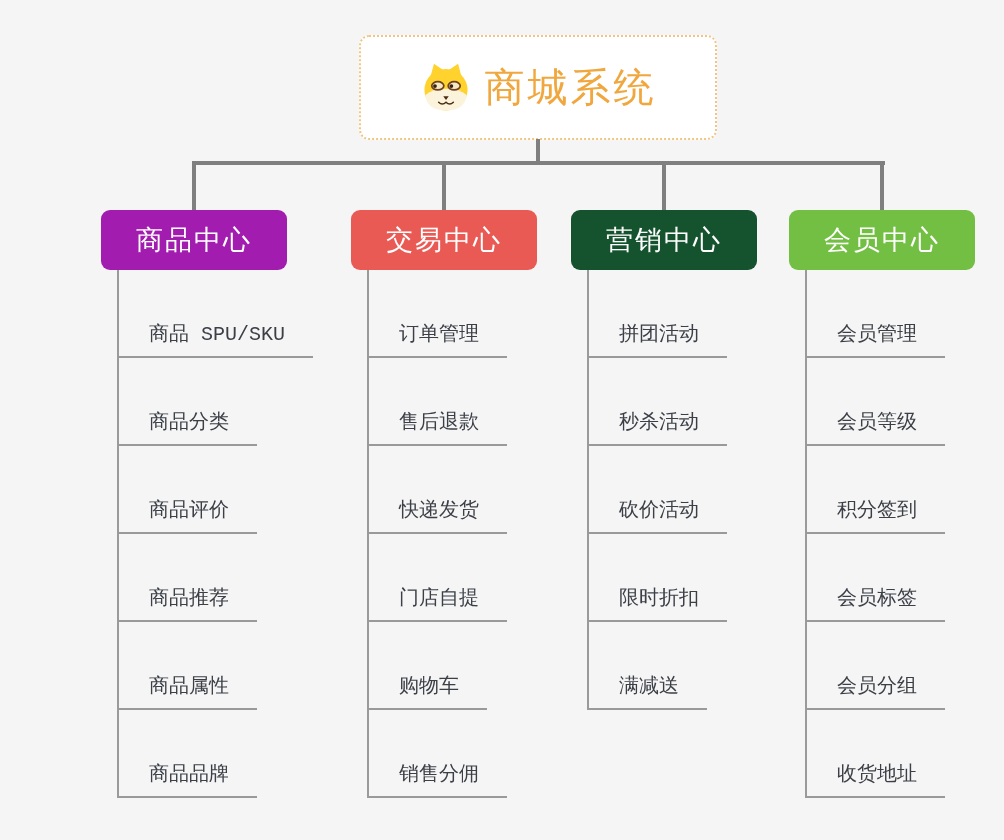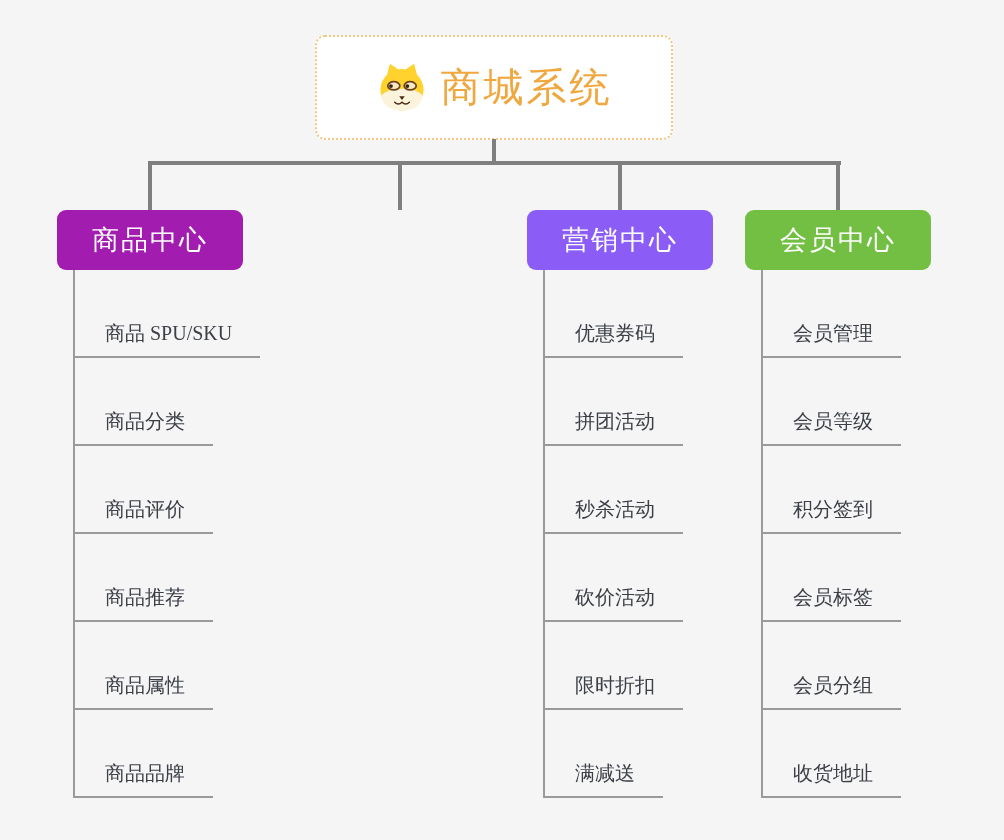--- a/index.html
+++ b/index.html
@@ -1,22 +1,23 @@
 <!DOCTYPE html>
 <html style="--bg: #f5f5f6; --connector: #7f7f7f; --child-line: #9a9a9a; --child-text: #3c4046; --root-text: #f0a73e; --root-border: #f2c583; --root-bg: #ffffff;"><head>
 <meta charset="utf-8">
 <style>
   html, body { margin: 0; padding: 0; background: #f5f5f6; }
   .canvas {
     position: relative;
     width: 956px;
     height: 840px;
     background: var(--bg, #f5f5f6);
-    font-family: Liberation Serif, serif;
+    font-family: Liberation Mono, monospace;
     overflow: hidden;
+    margin-left: 44px;
   }
 
   
   .root-node {
     position: absolute;
     left: 315px; top: 35px;
     width: 358px; height: 105px;
     box-sizing: border-box;
     background: var(--root-bg, #ffffff);
     border: 2px dotted var(--root-border, #f2c583);
@@ -101,25 +102,35 @@
     <div class="children">
         <div class="leaf">商品 SPU/SKU</div>
         <div class="leaf">商品分类</div>
         <div class="leaf">商品评价</div>
         <div class="leaf">商品推荐</div>
         <div class="leaf">商品属性</div>
         <div class="leaf">商品品牌</div>
       </div>
   </div>
 <div class="conn drop" style="left: 398px;"></div>
+  <div class="branch" style="left: 307px;">
+    <div class="bbox" style="background: rgb(234, 90, 84);">交易中心</div>
+    <div class="children">
+        <div class="leaf">订单管理</div>
+        <div class="leaf">售后退款</div>
+        <div class="leaf">快递发货</div>
+        <div class="leaf">门店自提</div>
+        <div class="leaf">购物车</div>
+        <div class="leaf">销售分佣</div>
+      </div>
+  </div>
 <div class="conn drop" style="left: 618px;"></div>
   <div class="branch" style="left: 527px;">
-    <div class="bbox" style="background: #8b5cf6;">营销中心</div>
+    <div class="bbox" style="background: #14532d;">营销中心</div>
     <div class="children">
-        <div class="leaf">优惠券码</div>
         <div class="leaf">拼团活动</div>
         <div class="leaf">秒杀活动</div>
         <div class="leaf">砍价活动</div>
         <div class="leaf">限时折扣</div>
         <div class="leaf">满减送</div>
       </div>
   </div>
 <div class="conn drop" style="left: 836px;"></div>
   <div class="branch" style="left: 745px;">
     <div class="bbox" style="background: rgb(114, 191, 68); text-align: center;">会员中心</div>

